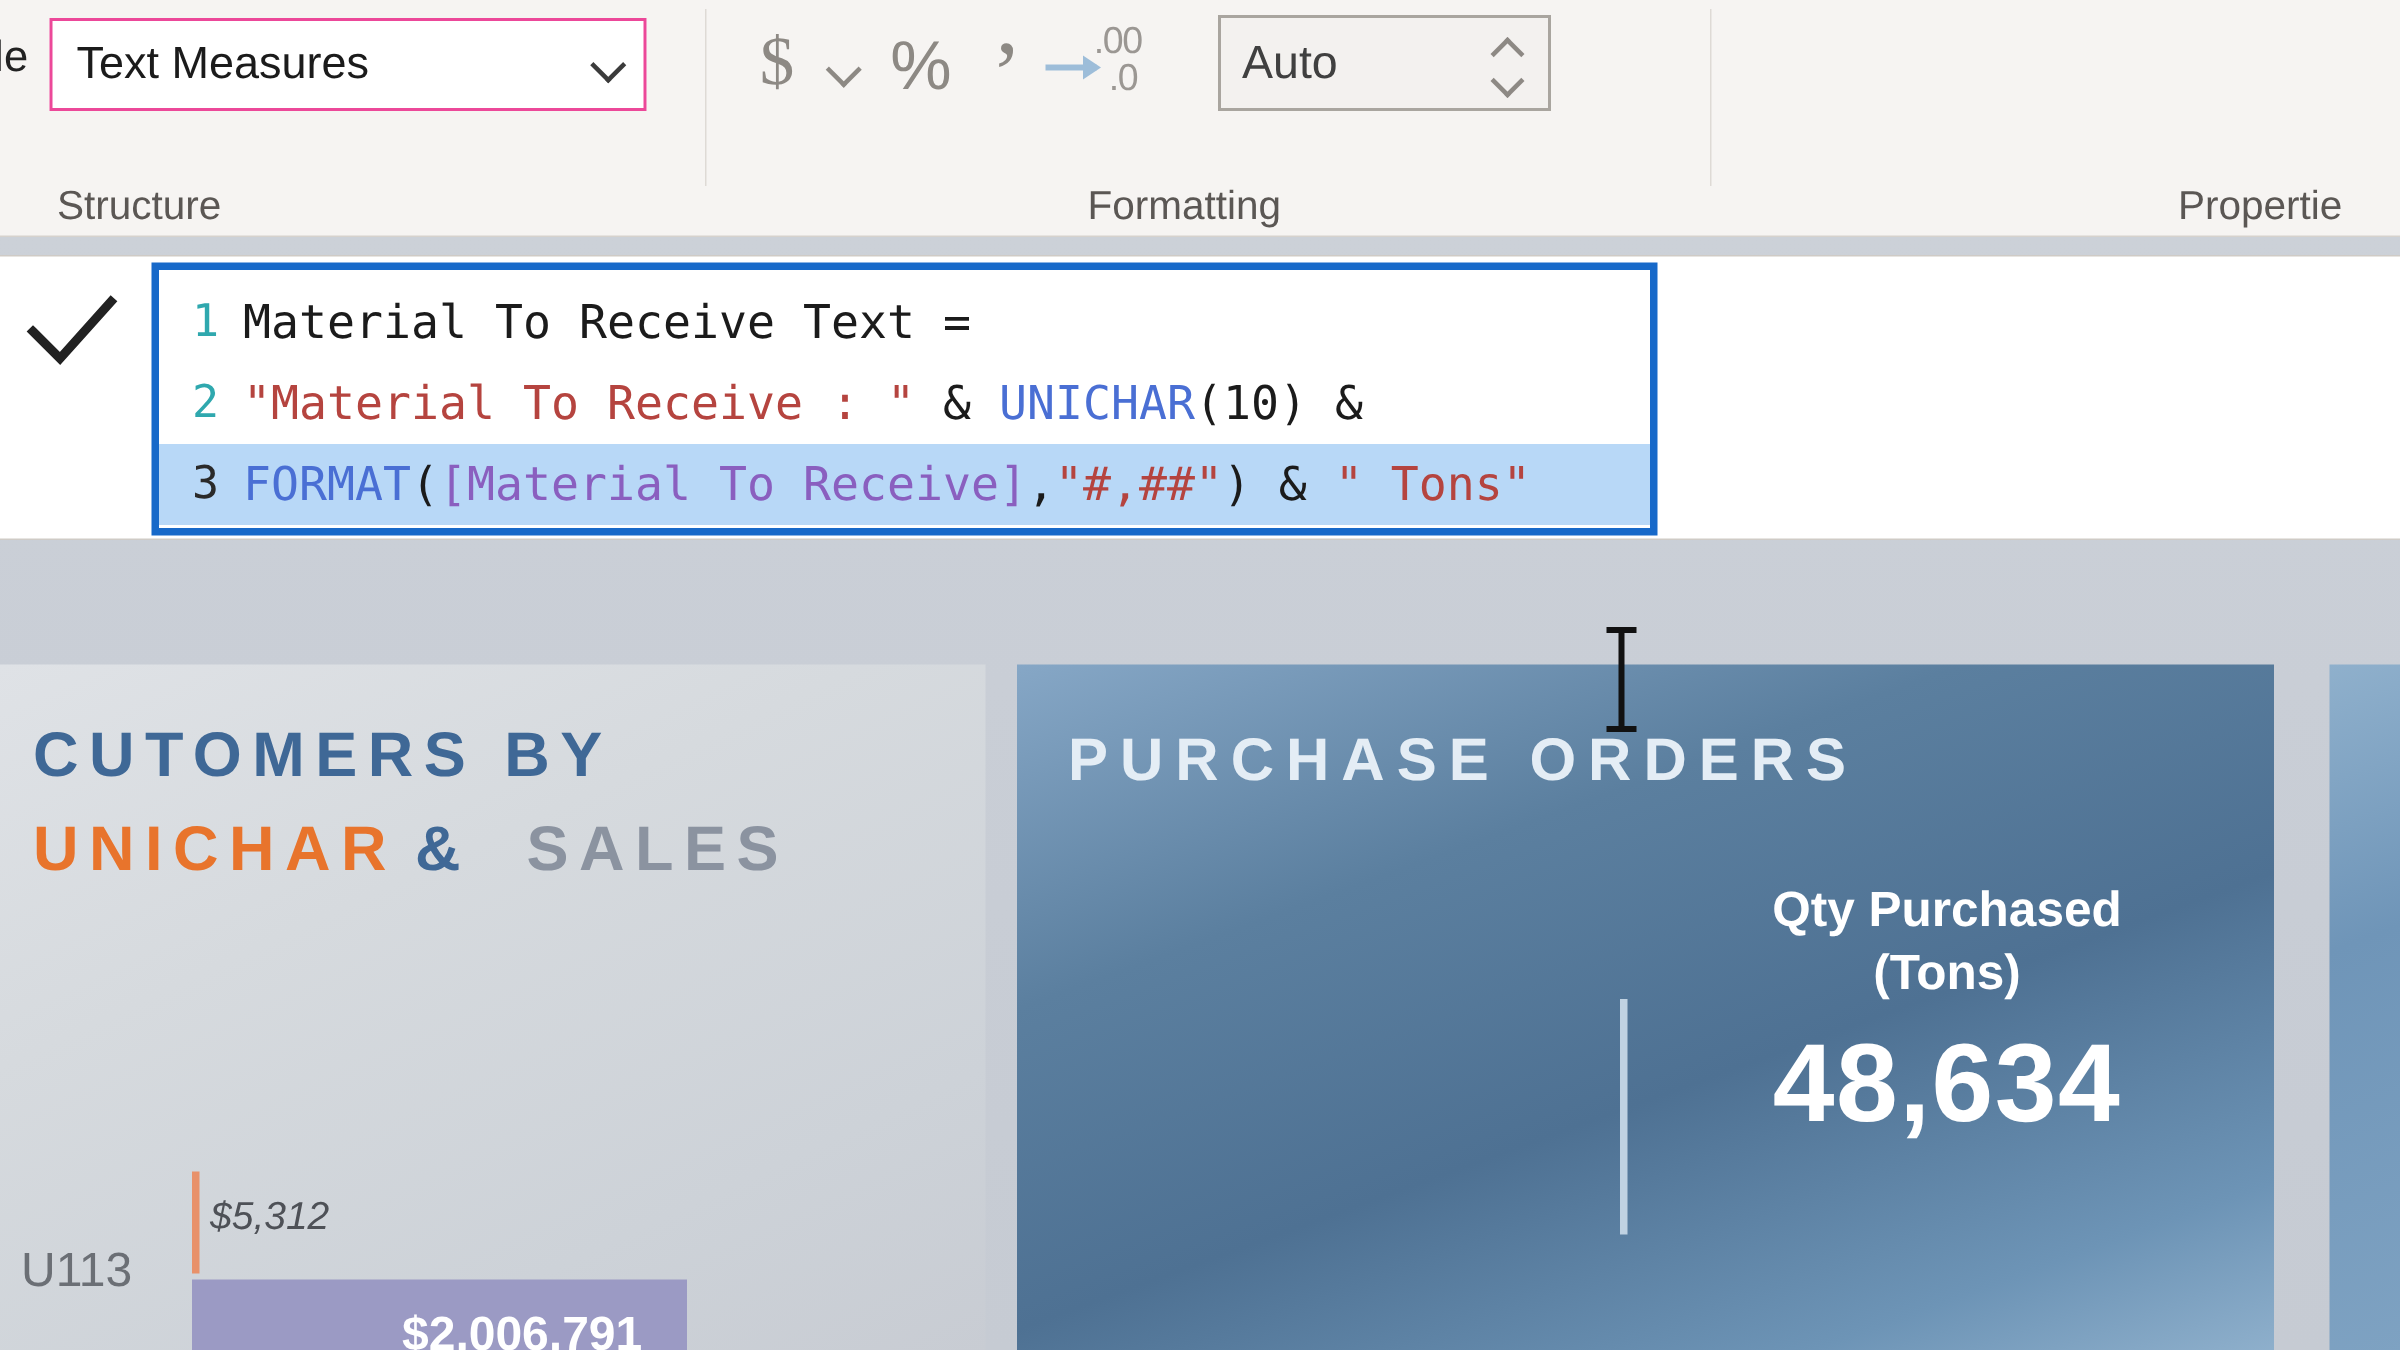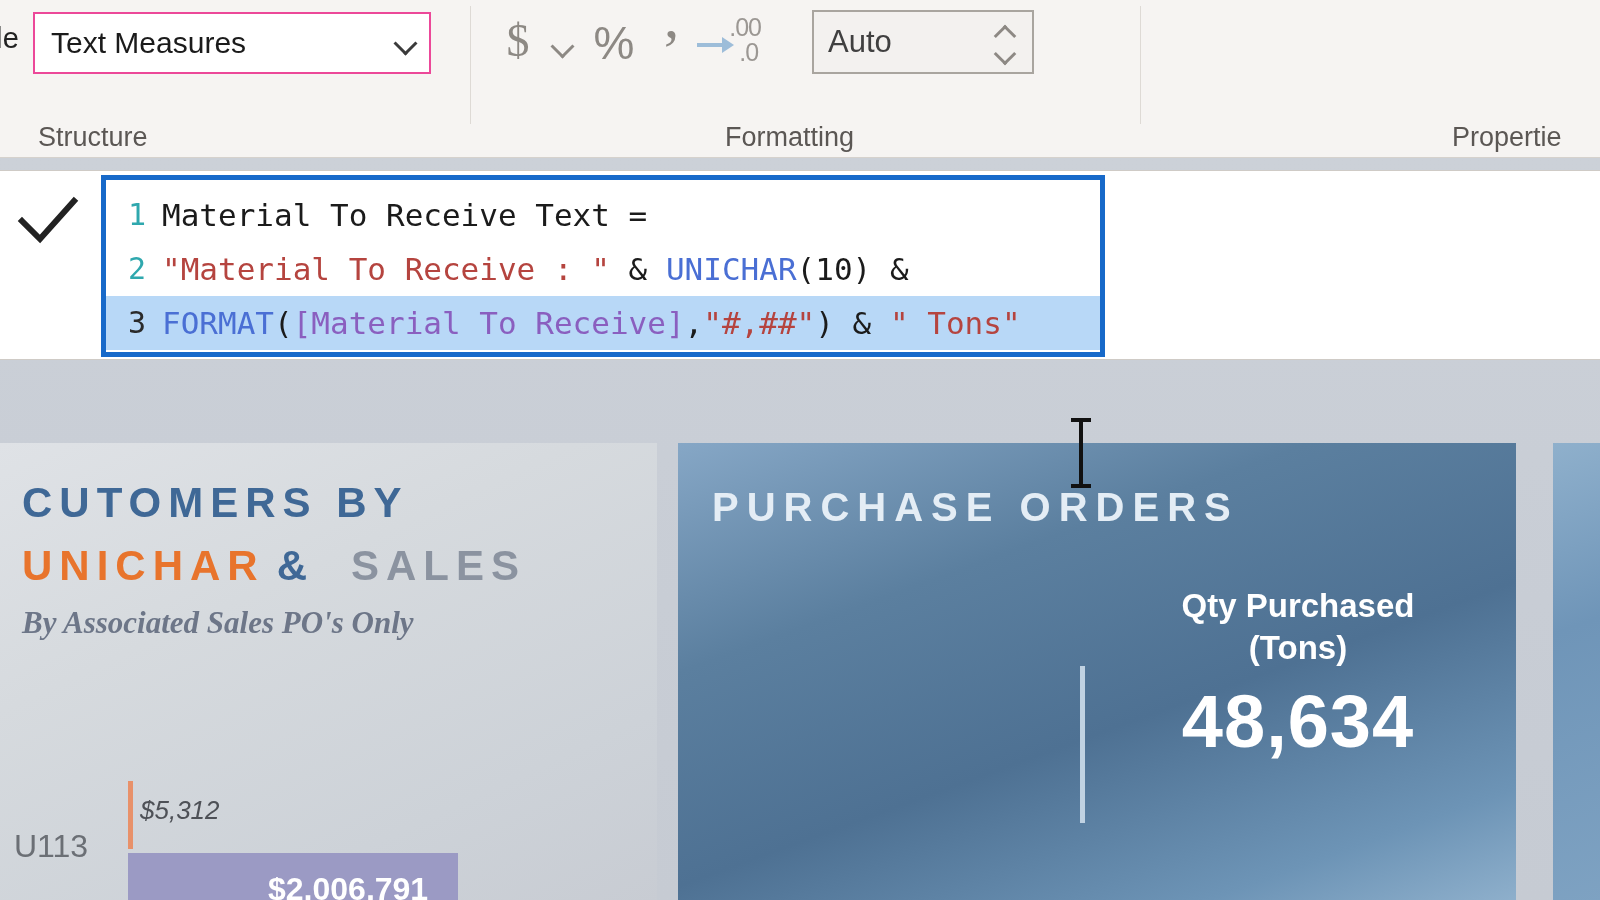--- a/index.html
+++ b/index.html
@@ -398,21 +398,20 @@
 
 <div id="app">
 
   <div class="canvas">
 
     <div class="card card-customers">
       <div class="cust-title">CUTOMERS BY</div>
       <div class="cust-title2">
         <span class="m">UNICHAR</span><span class="amp" style="padding:0 10px 0 12px;">&amp;</span><span class="s">SALES</span>
       </div>
-      <div class="cust-sub">By Associated  Sales PO's Only</div>
 
       <div class="bar-cat">U113</div>
       <div class="bar-thin"></div>
       <div class="bar-value-small">$5,312</div>
       <div class="bar-big"></div>
       <div class="bar-value-big">$2,006,791</div>
     </div>
 
     <div class="card card-po">
       <div class="po-title">PURCHASE ORDERS</div>

